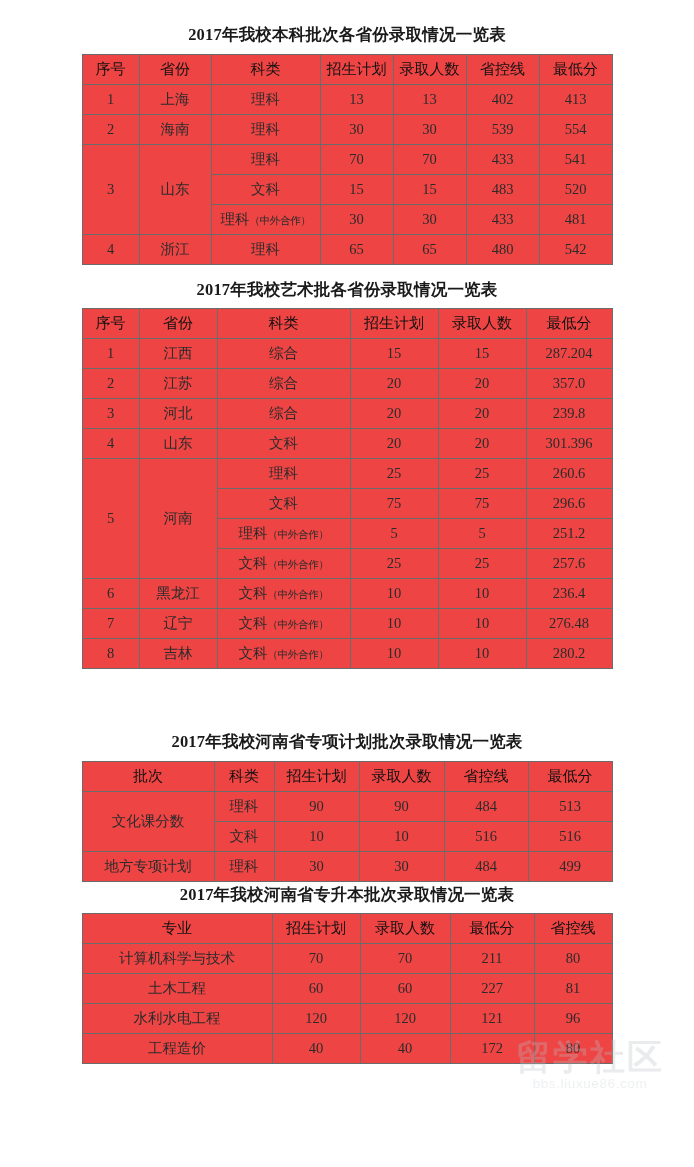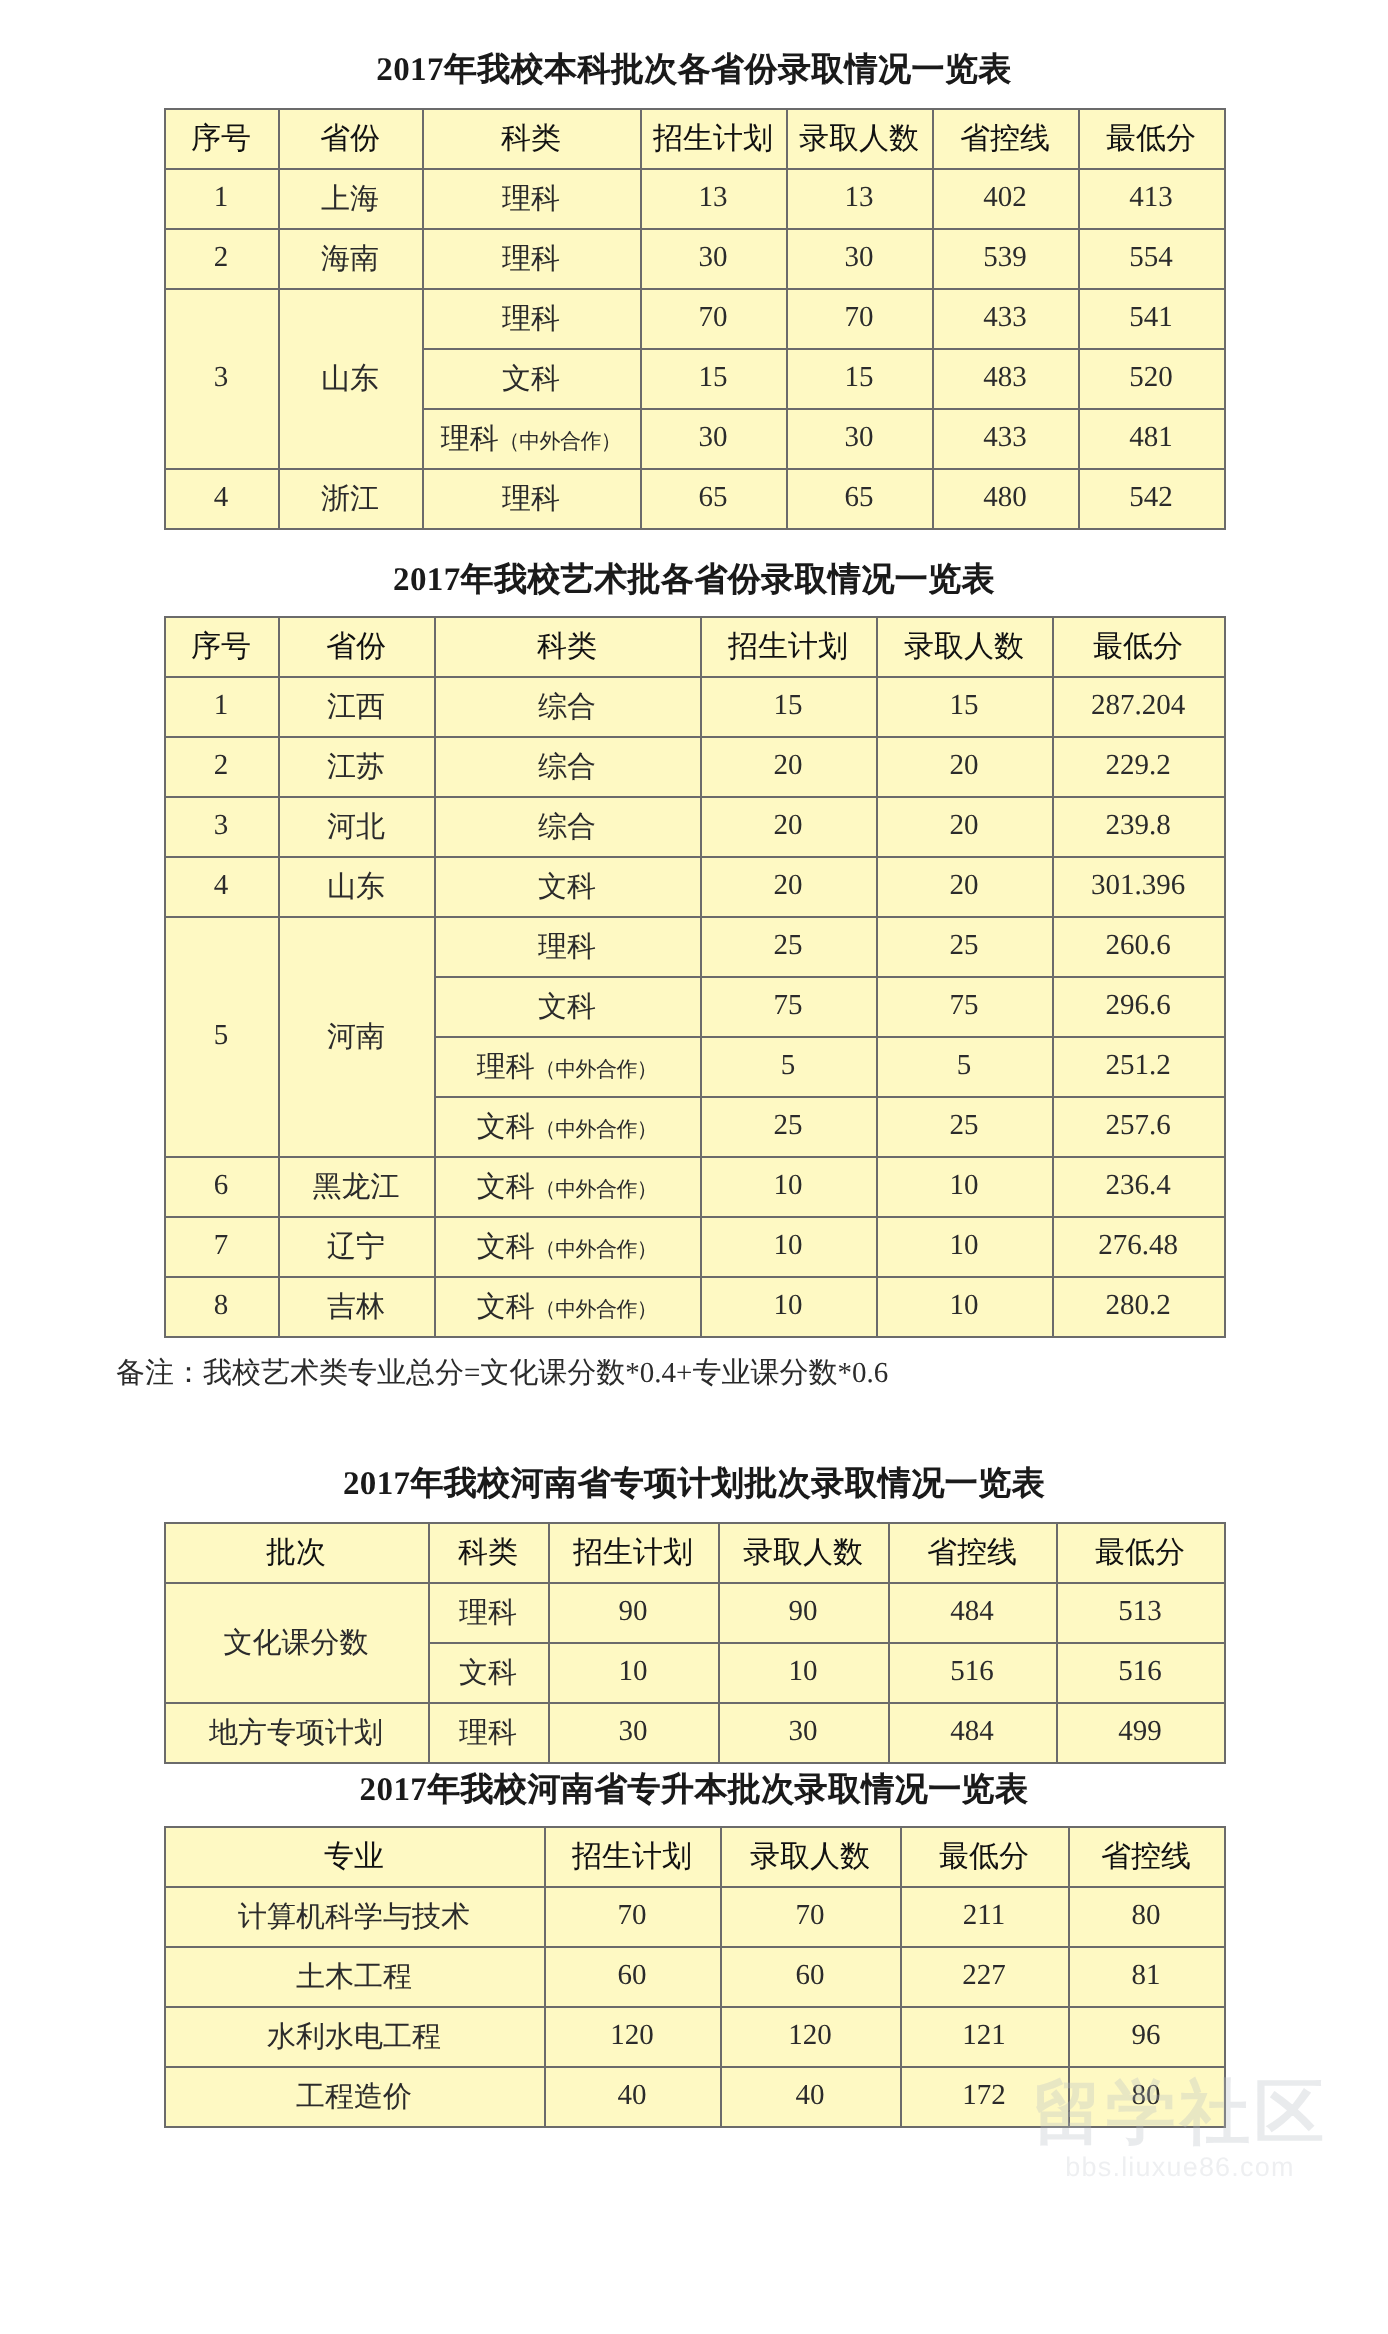--- a/index.html
+++ b/index.html
@@ -30,21 +30,21 @@
     font-size: 16.5px;
     letter-spacing: 0.2px;
     color: #1a1a1a;
     line-height: 1.1;
   }
 
   table.grid {
     border-collapse: collapse;
     table-layout: fixed;
     margin: 0 auto;
-    background: #fef9c3;
+    background: #ef4444;
   }
   table.grid td, table.grid th {
     border: 1px solid #6b6b6b;
     text-align: center;
     vertical-align: middle;
     font-weight: normal;
     font-family: "Liberation Serif", "DejaVu Serif", serif;
     color: #222;
     padding: 0 2px;
   }
@@ -226,21 +226,21 @@
           <td class="num">15</td>
           <td class="num">15</td>
           <td class="num">287.204</td>
         </tr>
         <tr>
           <td>2</td>
           <td>江苏</td>
           <td>综合</td>
           <td class="num">20</td>
           <td class="num">20</td>
-          <td class="num">229.2</td>
+          <td class="num">357.0</td>
         </tr>
         <tr>
           <td>3</td>
           <td>河北</td>
           <td>综合</td>
           <td class="num">20</td>
           <td class="num">20</td>
           <td class="num">239.8</td>
         </tr>
         <tr>
@@ -298,21 +298,20 @@
           <td>吉林</td>
           <td><span>文科</span><span class="sub">（中外合作）</span></td>
           <td class="num">10</td>
           <td class="num">10</td>
           <td class="num">280.2</td>
         </tr>
       </tbody>
     </table>
   </div>
 
-  <div class="blk note" id="t2-note">备注：我校艺术类专业总分=文化课分数*0.4+专业课分数*0.6</div>
 
   <div class="blk tbl-title" id="t3-title">2017年我校河南省专项计划批次录取情况一览表</div>
 
   <div class="blk" id="t3-wrap">
     <table class="grid" style="width:530px">
       <colgroup>
         <col style="width:132px">
           <col style="width:60px">
           <col style="width:85px">
         <col style="width:85px">

